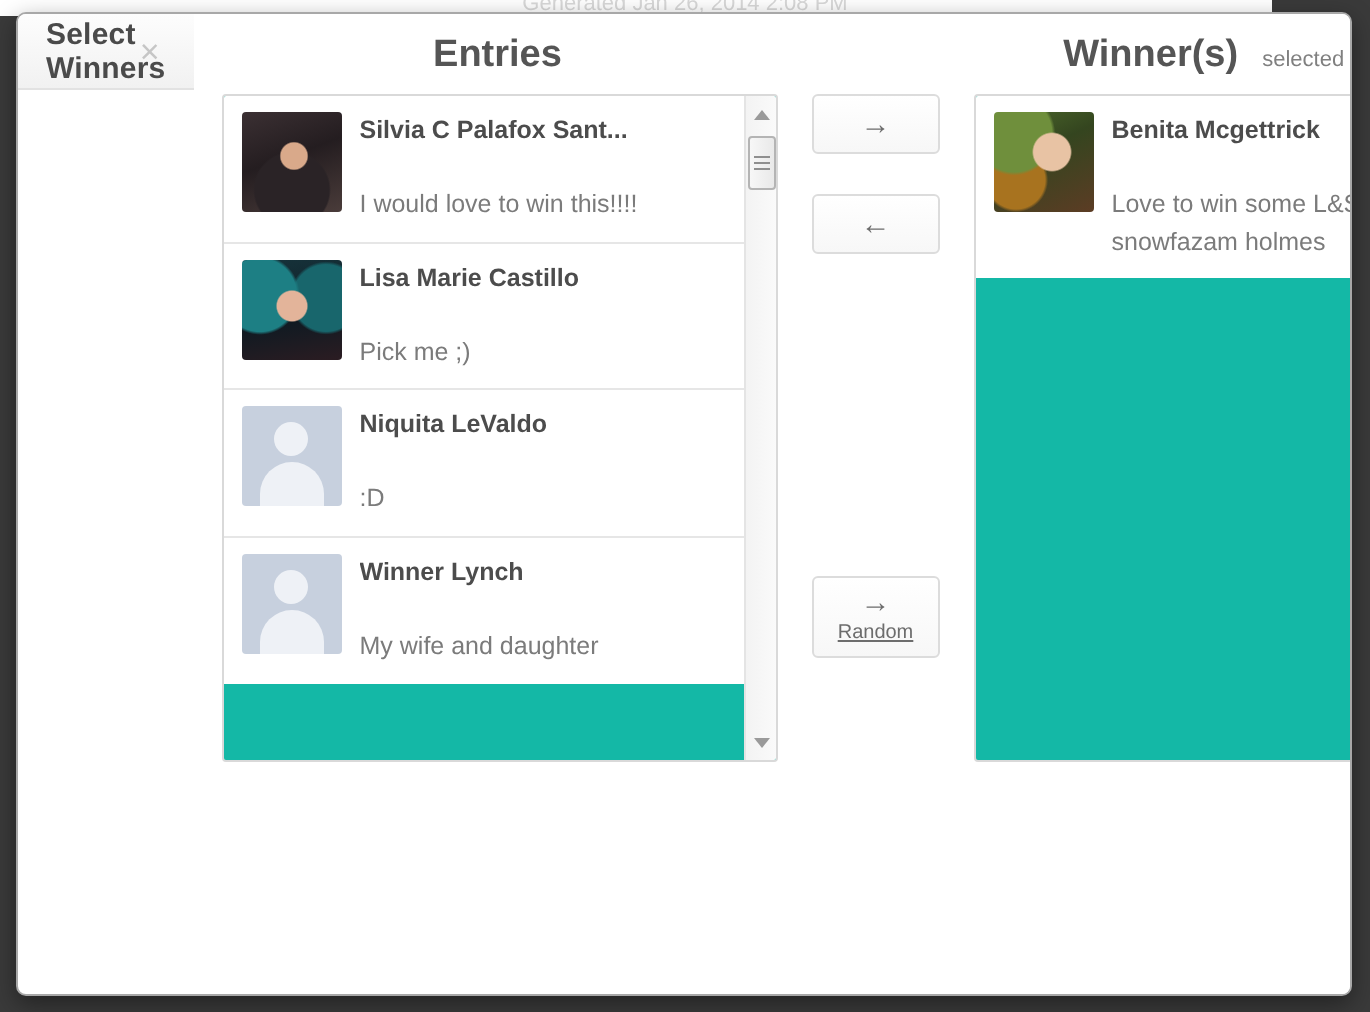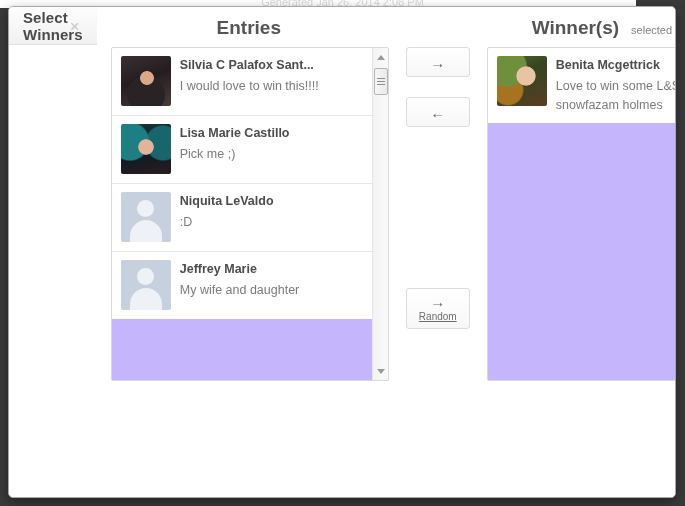--- a/index.html
+++ b/index.html
@@ -108,21 +108,21 @@
     white-space: nowrap;
     margin-left: 12px;
   }
   .selected-count b { color: #555; }
 
   
   .listbox {
     position: relative;
     height: 334px;
     border: 1px solid #d9d9d9;
-    background: #c4b5fd;
+    background: #14b8a6;
     border-radius: 2px;
     display: flex;
     overflow: hidden;
   }
   .listbox-inner {
     flex: 1 1 auto;
     overflow: hidden;
   }
 
   .entry {
@@ -199,21 +199,21 @@
     line-height: 1.35;
     white-space: nowrap;
     overflow: hidden;
     text-overflow: ellipsis;
     max-width: 160px;
   }
   .entry-msg {
     font-size: 12.5px;
     color: #7b7b7b;
     line-height: 1.5;
-    margin-top: 3px;
+    margin-top: 19px;
     word-wrap: break-word;
   }
 
   
   .scrollbar {
     width: 16px; flex: 0 0 16px;
     background: linear-gradient(to right, #f3f3f3, #fafafa);
     border-left: 1px solid #e4e4e4;
     position: relative;
   }
@@ -357,21 +357,21 @@
             <div class="entry-text">
               <div class="entry-name">Niquita LeValdo</div>
               <div class="entry-msg">:D</div>
             </div>
           </div>
 
 
           <div class="entry">
             <div class="avatar silhouette"></div>
             <div class="entry-text">
-              <div class="entry-name">Jeffrey Marie</div>
+              <div class="entry-name">Winner Lynch</div>
               <div class="entry-msg">My wife and daughter</div>
             </div>
           </div>
 
         </div>
 
         <div class="scrollbar">
           <div class="sb-arrow up">
               <i></i>
             </div>

